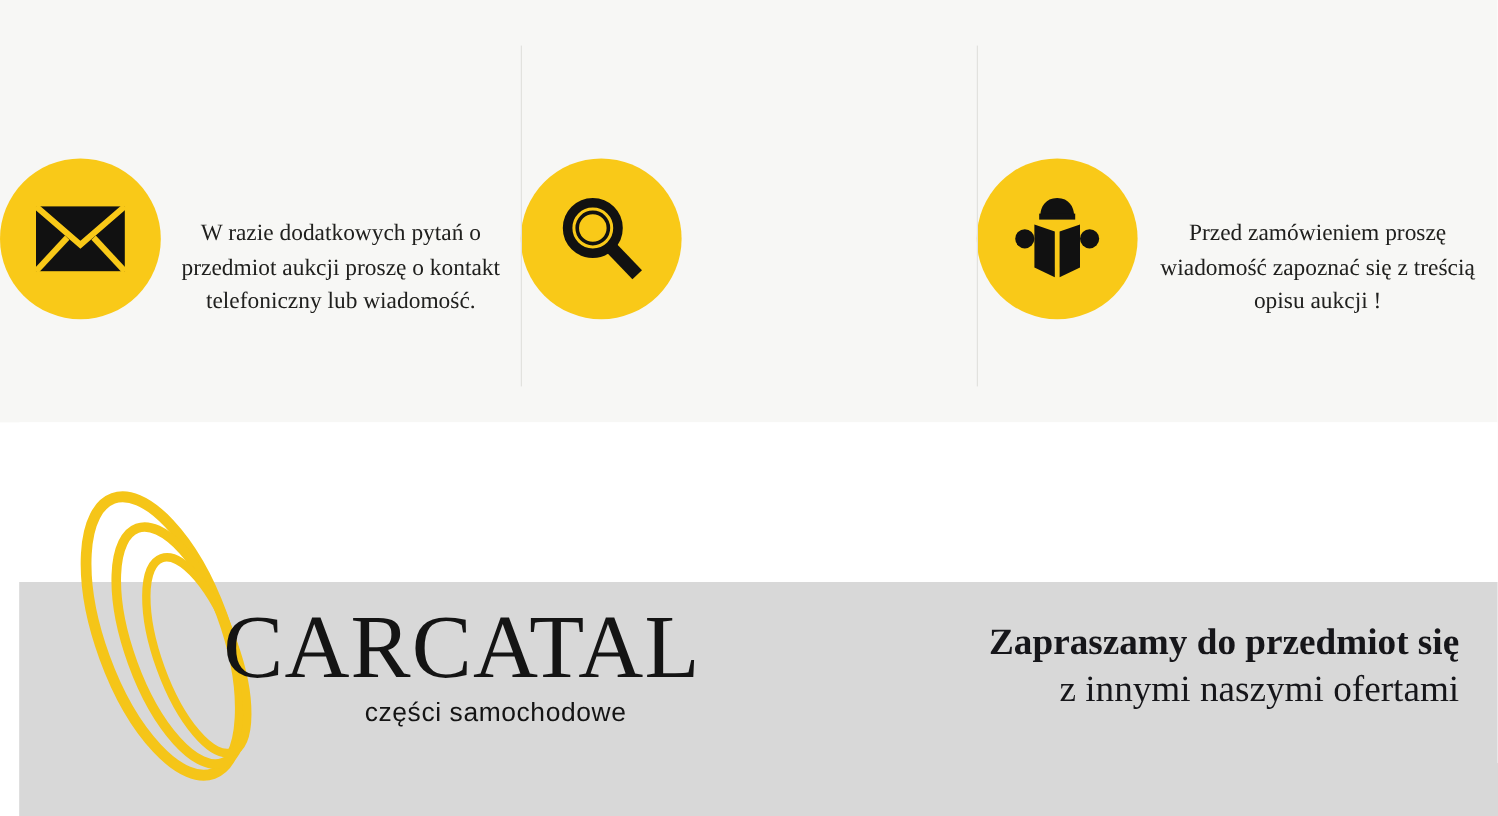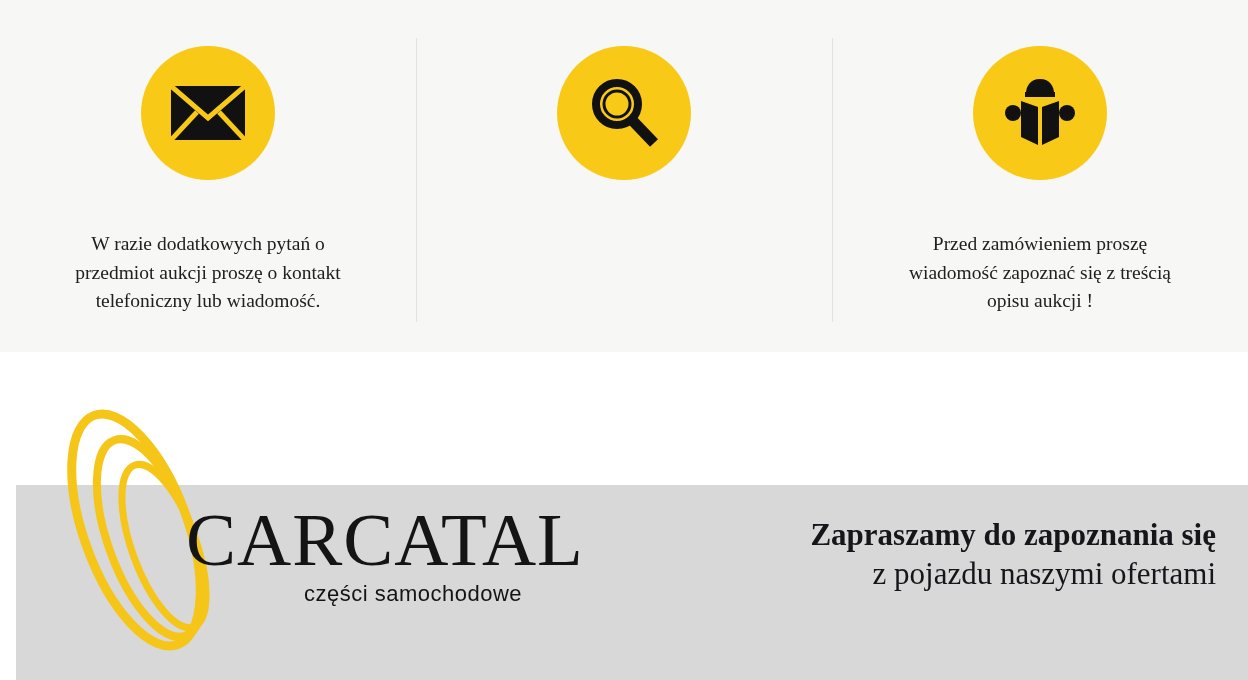--- a/index.html
+++ b/index.html
@@ -29,21 +29,21 @@
     width: 1248px;
     height: 352px;
     background: #f7f7f5;
     display: flex;
     flex-direction: row;
   }
   .info-col {
     flex: 1 1 33.3333%;
     position: relative;
     display: flex;
-    flex-direction: column;
+    flex-direction: row;
     align-items: center;
     padding-top: 46px;
     box-sizing: border-box;
   }
   .info-col + .info-col::before {
     content: "";
     position: absolute;
     left: 0;
     top: 38px;
     bottom: 30px;
@@ -224,18 +224,18 @@
         </g>
       </svg>
     </div>
 
     <div class="brand">
       <div class="brand-name">CARCATAL</div>
       <div class="brand-sub">części samochodowe</div>
     </div>
 
     <div class="invite">
-      <div class="invite-line1">Zapraszamy do zapoznania się</div>
-      <div class="invite-line2">z pojazdu naszymi ofertami</div>
+      <div class="invite-line1">Zapraszamy do przedmiot się</div>
+      <div class="invite-line2">z innymi naszymi ofertami</div>
     </div>
   </div>
 
 </div>
 
 </body></html>

